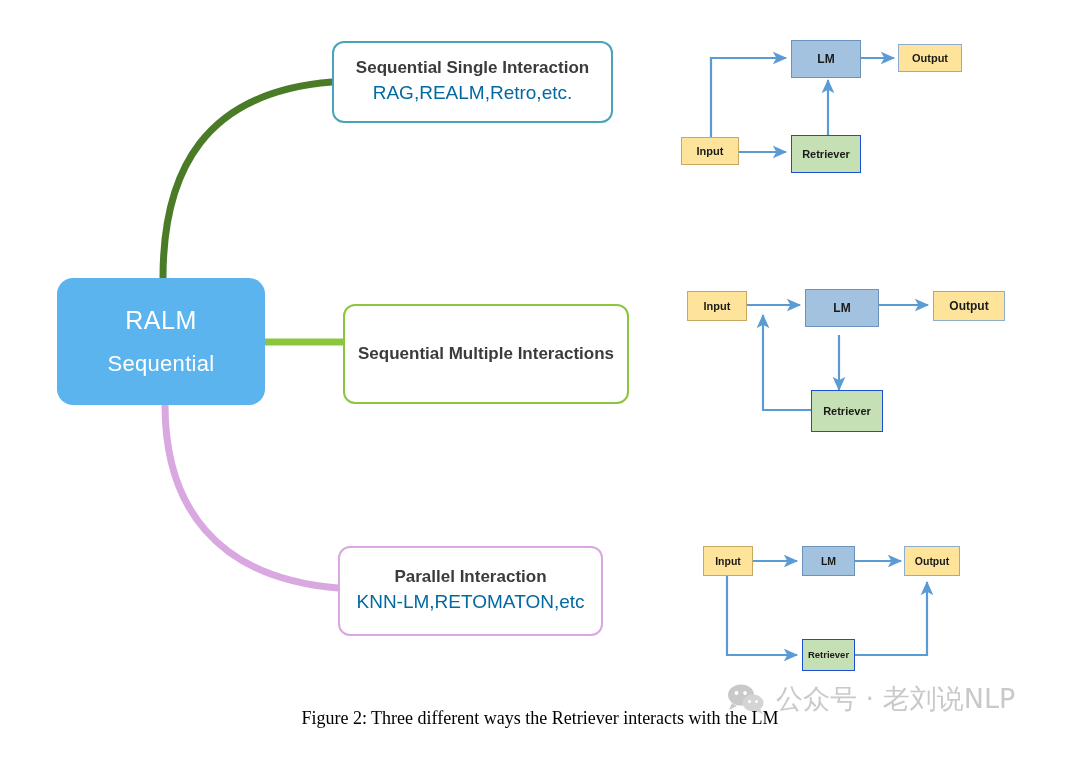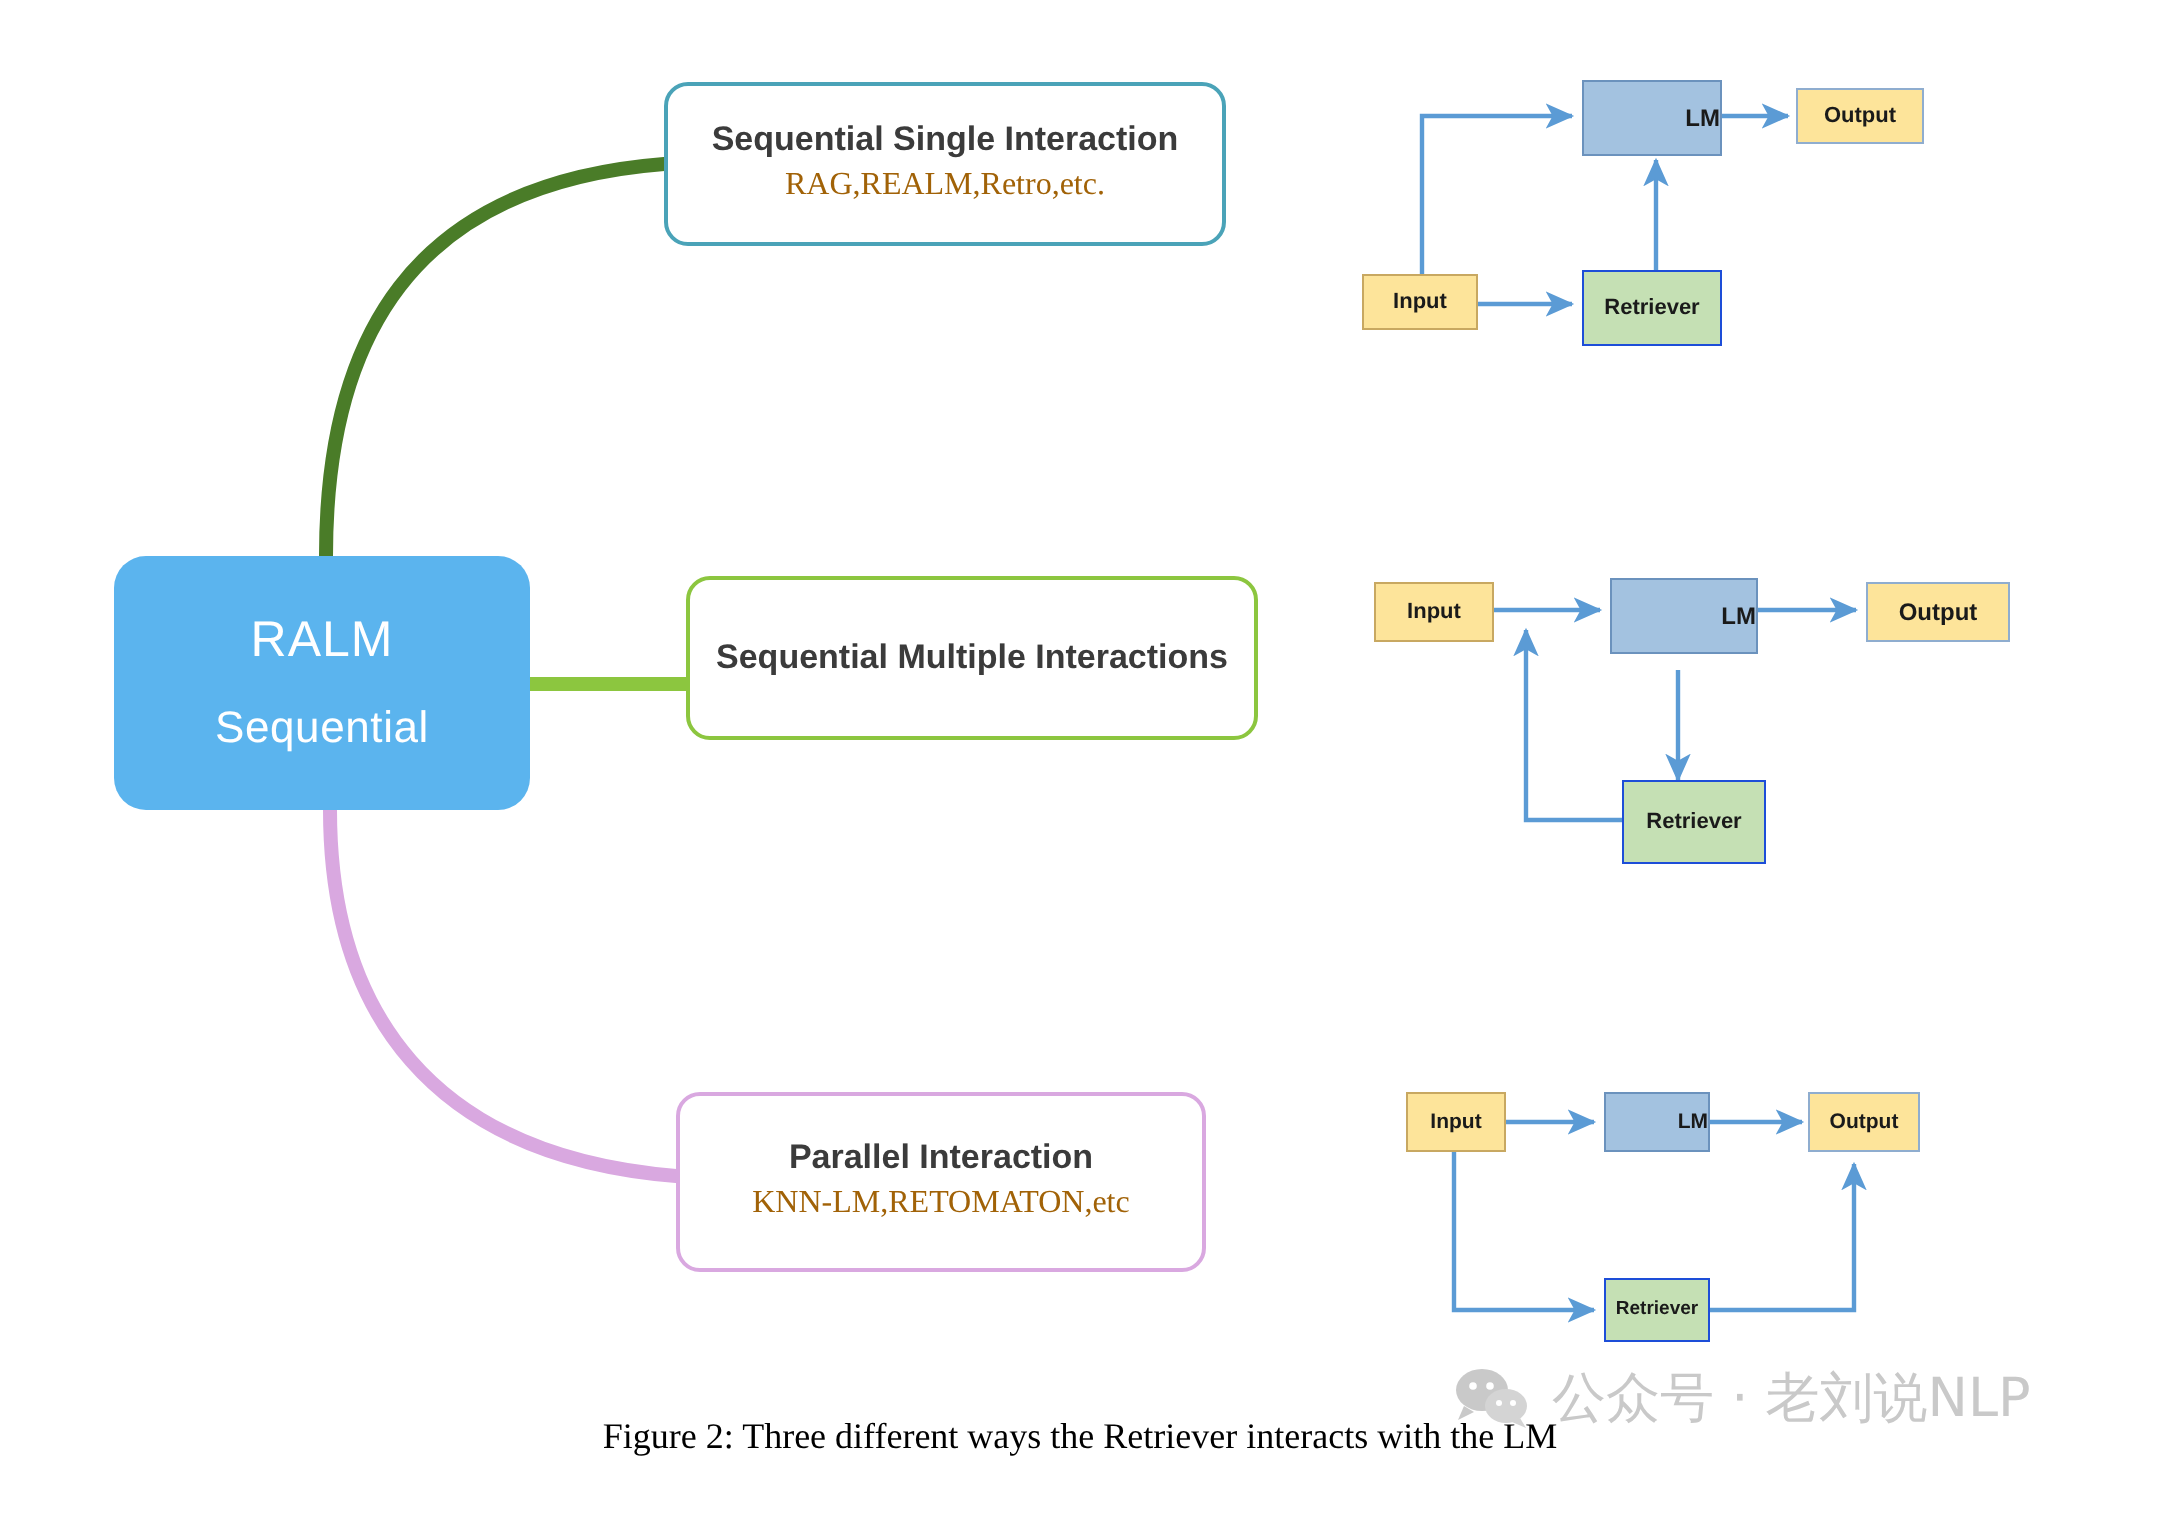--- a/index.html
+++ b/index.html
@@ -67,48 +67,47 @@
     padding: 4px 28px;
   }
   .branch-title {
     font-size: 17px;
     font-weight: bold;
     color: #3b3b3b;
     line-height: 1.35;
     white-space: nowrap;
   }
   .branch-sub {
-    font-size: 16px;
-    color: #a16207;
+    font-size: 19px;
+    color: #0369a1;
     line-height: 1.4;
     white-space: nowrap;
-    font-family: Liberation Serif, serif;
   }
 
   #branch-box-0 { left: 332px; top: 41px;  width: 281px; height: 82px;  border-color: #4aa3b8; }
-  #branch-box-1 { left: 343px; top: 288px; width: 286px; height: 82px;  border-color: #8cc63f; }
+  #branch-box-1 { left: 343px; top: 304px; width: 286px; height: 100px;  border-color: #8cc63f; }
   #branch-box-2 { left: 338px; top: 546px; width: 265px; height: 90px;  border-color: #d9a8e0; }
 
   
   .flow {
     position: absolute;
   }
   .node {
     position: absolute;
     box-sizing: border-box;
     display: flex;
     align-items: center;
     justify-content: center;
     font-weight: bold;
     color: #1a1a1a;
     text-align: center;
     line-height: 1;
   }
   .node-input    { background: #fde49a; border: 1px solid #c8a861; }
-  .node-lm       { background: #a3c2e0; border: 1px solid #6b92bd; justify-content: flex-end; }
+  .node-lm       { background: #a3c2e0; border: 1px solid #6b92bd; }
   .node-output   { background: #fde49a; border: 1px solid #8fadcf; }
   .node-retriever{ background: #c5e0b4; border: 1px solid #1d4ed8; }
 
   .flow-svg {
     position: absolute;
     left: 0;
     top: 0;
     pointer-events: none;
   }
 

